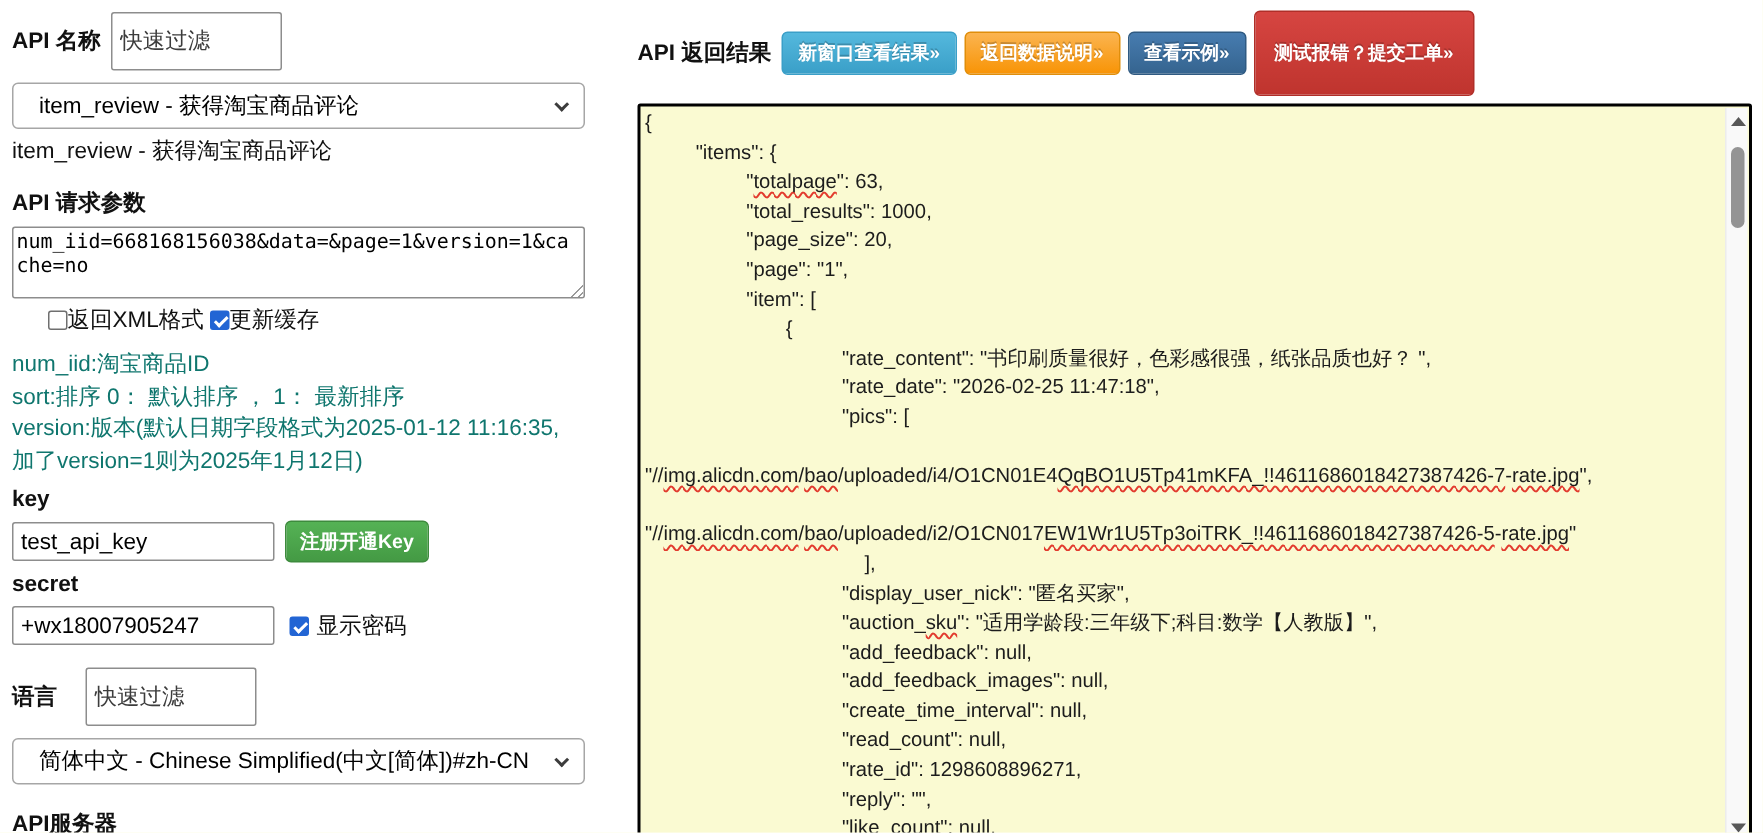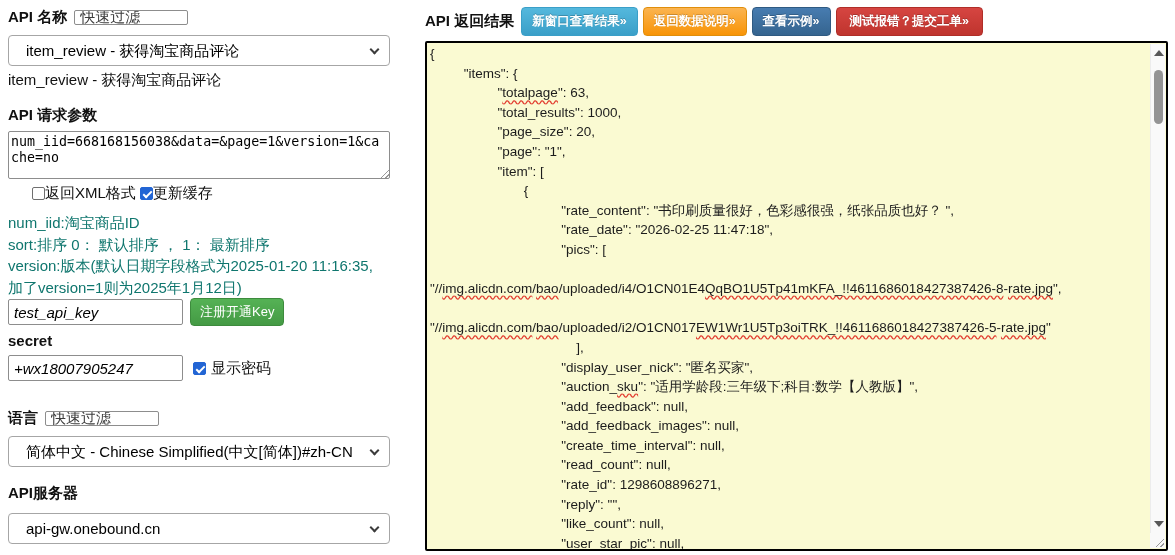--- a/index.html
+++ b/index.html
@@ -4,51 +4,51 @@
 <style>
   * { box-sizing: border-box; }
   html,body { margin:0; padding:0; background:#fff; }
   body { font-family:"Liberation Sans", sans-serif; color:#111; width:1175px; height:555px; overflow:hidden; }
   .page { display:flex; padding:6px 0 0 8px; }
 
   
   .left { width:382px; flex:none; }
   .inline-row { display:flex; align-items:center; margin:2px 0 8px; }
   .lbl { font-weight:bold; font-size:15px; margin-right:7px; white-space:nowrap; }
-  .filter-input { width:114px; height:15px; border:1px solid #8d8d8d; border-radius:2px; font-family:"Liberation Sans",sans-serif; font-size:15px; color:#3c3c3c; padding:1px 5px; }
+  .filter-input { width:114px; height:39px; border:1px solid #8d8d8d; border-radius:2px; font-family:"Liberation Sans",sans-serif; font-size:15px; color:#3c3c3c; padding:1px 5px; }
   .select { position:relative; width:382px; height:31px; border:1px solid #a6a6a6; border-radius:4px; background:#fff; font-size:15px; line-height:29px; padding-left:17px; color:#000; cursor:default; }
   .select .chev { position:absolute; right:11px; top:10px; width:7px; height:7px; border-right:2px solid #3c3c3c; border-bottom:2px solid #3c3c3c; transform:rotate(45deg); }
   .plain-line { font-size:15px; margin:5px 0 0 0; }
   .sec-heading { font-weight:bold; font-size:15px; margin:16px 0 6px 0; }
   .ta-wrap { position:relative; width:382px; }
   textarea.params { display:block; width:382px; height:48px; border:1px solid #8d8d8d; border-radius:2px; font-family:"DejaVu Sans Mono", monospace; font-size:13.3px; line-height:16px; padding:2px 2px; resize:none; overflow:hidden; color:#000; }
   .grip { position:absolute; right:1px; bottom:1px; width:12px; height:12px; background:repeating-linear-gradient(-45deg, transparent 0 2px, #9a9a9a 2px 3px); clip-path:polygon(100% 15%, 100% 100%, 15% 100%); }
   .cb-row { display:flex; align-items:center; margin-top:5px; font-size:15px;padding-left:24px; }
   .cb { width:13px; height:13px; border:1px solid #6f6f6f; border-radius:2px; background:#fff; display:inline-block; flex:none; }
   .cb.checked { background:#2265d4; border-color:#2265d4; position:relative; }
   .cb.checked::after { content:""; position:absolute; left:4px; top:1px; width:3px; height:7px; border:solid #fff; border-width:0 2px 2px 0; transform:rotate(45deg); }
   .cb-gap { width:4px; }
   .help { color:#0f766e; font-size:15px; line-height:21.5px; margin-top:9px; width:382px; }
   .small-heading { font-weight:bold; font-size:15px; margin:6px 0 6px 0; }
   .key-row { display:flex; align-items:center; }
-  .text-input { width:175px; height:26px; border:1px solid #8d8d8d; border-radius:2px; font-family:"Liberation Sans",sans-serif; font-size:15px; padding:1px 5px; color:#000;font-style:italic; }
-  .btn-green { margin-left:7px; background:linear-gradient(#55b255,#449a44); border:1px solid #3d8b3d; border-radius:4px; color:#fff; font-size:13px; font-weight:normal; font-family:"Liberation Sans",sans-serif; padding:4px 9px; cursor:pointer; }
+  .text-input { width:175px; height:26px; border:1px solid #8d8d8d; border-radius:2px; font-family:"Liberation Sans",sans-serif; font-size:15px; padding:1px 5px; color:#000; }
+  .btn-green { margin-left:7px; background:linear-gradient(#55b255,#449a44); border:1px solid #3d8b3d; border-radius:4px; color:#fff; font-size:13px; font-weight:bold; font-family:"Liberation Sans",sans-serif; padding:4px 9px; cursor:pointer; }
   .secret-row { display:flex; align-items:center; }
   .secret-row .cb { margin-left:10px; }
   .secret-row .cb-label { font-size:15px; margin-left:5px; }
 
   
   .right { flex:1; margin-left:35px; margin-right:7px; }
   .result-header { display:flex; align-items:center; margin:1px 0 5px 0; }
   .result-title { font-weight:bold; font-size:15px; margin-right:7px; white-space:nowrap; }
   .rbtn { border:none; border-radius:4px; color:#fff; font-weight:bold; font-size:12.5px; font-family:"Liberation Sans",sans-serif; padding:5px 10px; margin-right:5px; cursor:pointer; text-shadow:0 -1px 0 rgba(0,0,0,.2); white-space:nowrap; }
   .rbtn.b0 { background:linear-gradient(#54b8dd,#3a9fc8); border:1px solid #3a9fc8; }
   .rbtn.b1 { background:linear-gradient(#fbb450,#f89406); border:1px solid #e08e0b; }
   .rbtn.b2 { background:linear-gradient(#477cb0,#35648f); border:1px solid #2f5a82; }
-  .rbtn.b3 { background:linear-gradient(#d64541,#bf342e); border:1px solid #b02e28; padding:5px 13px; }
+  .rbtn.b3 { background:linear-gradient(#d64541,#bf342e); border:1px solid #b02e28; padding:19px 13px; }
   .result-box { position:relative; height:510px; border:2px solid #000; border-radius:2px; background:#fafad2; overflow:hidden; }
   pre.result { margin:0; padding:1px 20px 0 3px; font-family:"Liberation Sans",sans-serif; font-size:13.5px; line-height:19.6px; white-space:pre; color:#1c1c1c; }
   .misspelled { text-decoration:underline; text-decoration-style:wavy; text-decoration-color:#e23b2e; text-decoration-skip-ink:none; text-underline-offset:2px; }
   .sb { position:absolute; top:1px; right:1px; bottom:16px; width:15px; background:#f9f9f9; border-left:1px solid #ececec; }
   .sb-arrow { position:absolute; left:3px; width:0; height:0; }
   .sb-arrow.up { top:6px; border-left:5px solid transparent; border-right:5px solid transparent; border-bottom:6px solid #585858; }
   .sb-arrow.down { bottom:6px; border-left:5px solid transparent; border-right:5px solid transparent; border-top:6px solid #585858; }
   .sb-thumb { position:absolute; top:26px; left:3px; width:9px; height:54px; background:#949494; border-radius:5px; }
   .sb-corner { position:absolute; right:1px; bottom:1px; width:15px; height:15px; background:#f9f9f9; }
   .sb-corner .grip { right:1px; bottom:1px; }
@@ -83,36 +83,37 @@
       <span class="cb"></span>
       <span>返回XML格式</span>
       <span class="cb-gap"></span>
       <span class="cb checked"></span>
       <span>更新缓存</span>
     </div>
 
     <div class="help">
       <div>num_iid:淘宝商品ID</div>
       <div>sort:排序 0： 默认排序 ， 1： 最新排序</div>
-      <div>version:版本(默认日期字段格式为2025-01-20 11:16:35, 加了version=1则为2025年1月12日)</div>
+      <div>version:版本(默认日期字段格式为2025-01-12 11:16:35, 加了version=1则为2025年1月12日)</div>
     </div>
 
+    <div class="small-heading">key</div>
     <div class="key-row">
       <input class="text-input" type="text" value="test_api_key" style="">
       <button class="btn-green">注册开通Key</button>
     </div>
 
     <div class="small-heading">secret</div>
     <div class="secret-row">
       <input class="text-input" type="text" value="+wx18007905247" style="">
       <span class="cb checked"></span>
       <span class="cb-label">显示密码</span>
     </div>
 
-    <div class="inline-row" style="margin-top:28px;">
+    <div class="inline-row" style="margin-top:15px;gap:12px;">
       <span class="lbl">语言</span>
       <input class="filter-input" type="text" value="快速过滤" style="">
     </div>
 
     <div class="select">
       <span>简体中文 - Chinese Simplified(中文[简体])#zh-CN</span>
       <span class="chev"></span>
     </div>
 
     <div class="sec-heading" style="margin-top:17px; margin-bottom:10px;">API服务器</div>
@@ -140,21 +141,21 @@
                   "<span class="misspelled">totalpage</span>": 63,
                   "total_results": 1000,
                   "page_size": 20,
                   "page": "1",
                   "item": [
                          {
                                    "rate_content": "书印刷质量很好，色彩感很强，纸张品质也好？ ",
                                    "rate_date": "2026-02-25 11:47:18",
                                    "pics": [
 
-"//<span class="misspelled">img.alicdn.com</span>/<span class="misspelled">bao</span>/uploaded/i4/O1CN01E4<span class="misspelled">QqBO1U5Tp41mKFA_!!4611686018427387426-8</span>-<span class="misspelled">rate.jpg</span>",
+"//<span class="misspelled">img.alicdn.com</span>/<span class="misspelled">bao</span>/uploaded/i4/O1CN01E4<span class="misspelled">QqBO1U5Tp41mKFA_!!4611686018427387426-7</span>-<span class="misspelled">rate.jpg</span>",
 
 "//<span class="misspelled">img.alicdn.com</span>/<span class="misspelled">bao</span>/uploaded/i2/O1CN017<span class="misspelled">EW1Wr1U5Tp3oiTRK_!!4611686018427387426-5</span>-<span class="misspelled">rate.jpg</span>"
                                        ],
                                    "display_user_nick": "匿名买家",
                                    "auction_<span class="misspelled">sku</span>": "适用学龄段:三年级下;科目:数学【人教版】",
                                    "add_feedback": null,
                                    "add_feedback_images": null,
                                    "create_time_interval": null,
                                    "read_count": null,
                                    "rate_id": 1298608896271,

